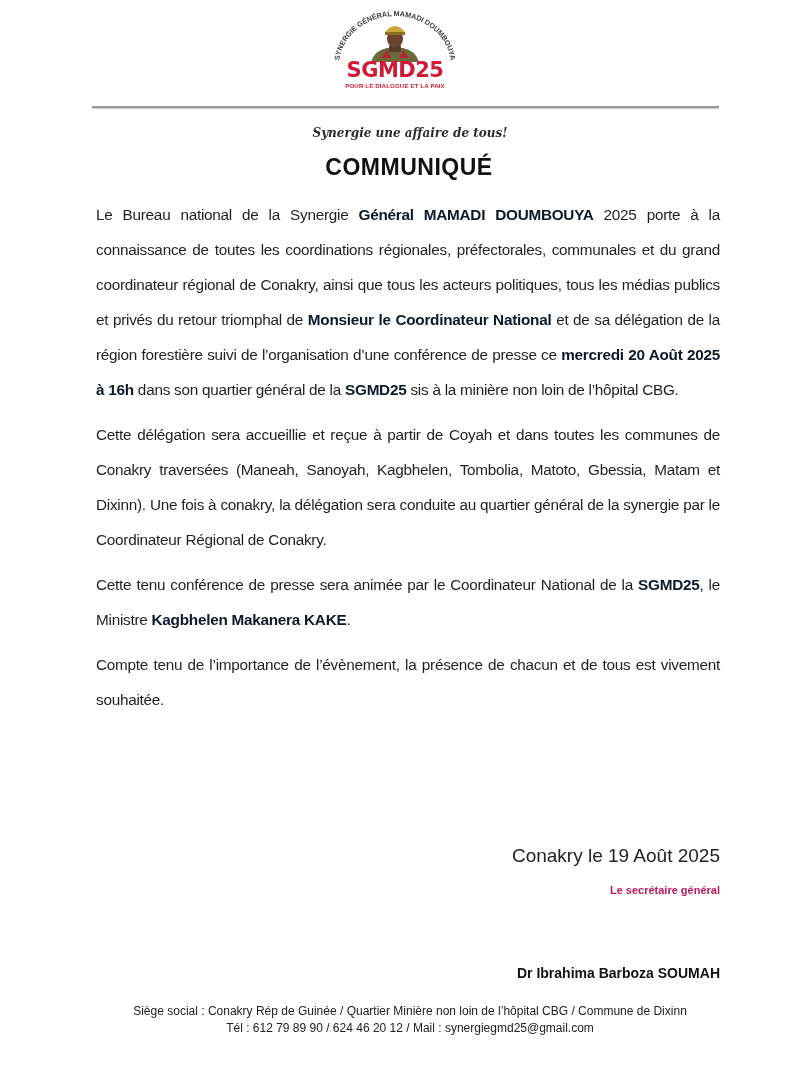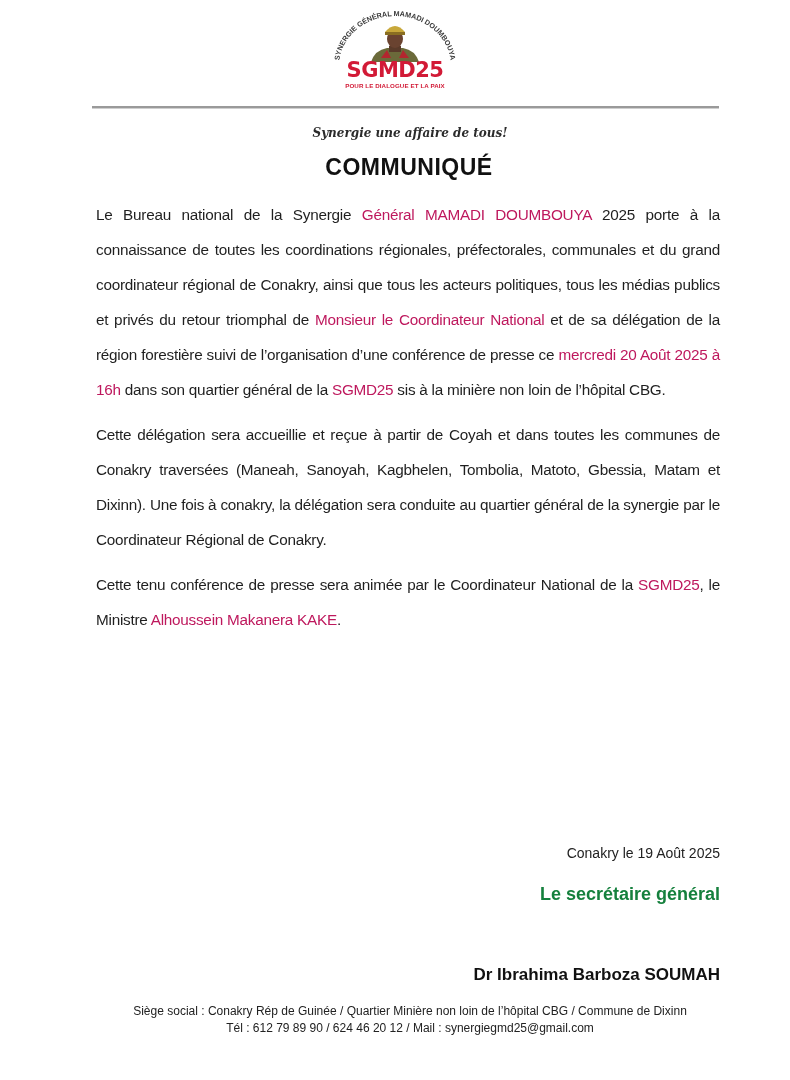--- a/index.html
+++ b/index.html
@@ -20,24 +20,24 @@
            font-size: 12px; color: #2b2b2b; }
   .title { position: absolute; left: 0; width: 818px; top: 154px; text-align: center;
            font-family: "Liberation Sans", sans-serif; font-weight: bold; font-size: 23px;
            letter-spacing: 0.5px; color: #111; }
   .title span { text-decoration-thickness: 2px; text-underline-offset: 3px; }
   .body { position: absolute; left: 96px; top: 197px; width: 624px;
           font-family: "Liberation Sans", sans-serif; font-size: 15.3px; line-height: 35px;
           color: #1f1f1f; letter-spacing: -0.25px; }
   .body p { margin: 0; text-align: justify; }
   .body p + p { margin-top: 10px; }
-  .body b { font-weight: normal; color: #be185d; }
-  .date { position: absolute; right: 70px; top: 845px; font-size: 14px; color: #222; }
-  .sg { position: absolute; right: 70px; top: 884px; font-size: 18px; font-weight: bold; color: #15803d; }
-  .signer { position: absolute; right: 70px; top: 965px; font-size: 17px; font-weight: bold; color: #111; }
+  .body b { font-weight: bold; color: #0f172a; }
+  .date { position: absolute; right: 70px; top: 845px; font-size: 19px; color: #222; }
+  .sg { position: absolute; right: 70px; top: 884px; font-size: 11px; font-weight: bold; color: #be185d; }
+  .signer { position: absolute; right: 70px; top: 965px; font-size: 14px; font-weight: bold; color: #111; }
   .footer { position: absolute; left: 0; width: 820px; top: 1003px; text-align: center;
             font-size: 12px; line-height: 17px; color: #222; }
   .footer div { white-space: nowrap; }
 </style>
 </head>
 <body>
 
 <div class="logo">
   <svg viewBox="0 0 140 90">
     <defs>
@@ -64,21 +64,22 @@
 
 <div class="motto">Synergie une affaire de tous!</div>
 
 <div class="title">
   <span>COMMUNIQUÉ</span>
 </div>
 
 <div class="body" id="body">
     <p><span>Le Bureau national de la Synergie </span><b>Général MAMADI DOUMBOUYA</b><span> 2025 porte à la connaissance de toutes les coordinations régionales, préfectorales, communales et du grand coordinateur régional de Conakry, ainsi que tous les acteurs politiques, tous les médias publics et privés du retour triomphal de </span><b>Monsieur le Coordinateur National</b><span> et de sa délégation de la région forestière suivi de l’organisation d’une conférence de presse ce </span><b>mercredi 20 Août 2025 à 16h</b><span> dans son quartier général de la </span><b>SGMD25</b><span> sis à la minière non loin de l’hôpital CBG.</span></p>
     <p><span>Cette délégation sera accueillie et reçue à partir de Coyah et dans toutes les communes de Conakry traversées (Maneah, Sanoyah, Kagbhelen, Tombolia, Matoto, Gbessia, Matam et Dixinn). Une fois à conakry, la délégation sera conduite au quartier général de la synergie par le Coordinateur Régional de Conakry.</span></p>
-    <p><span>Cette tenu conférence de presse sera animée par le Coordinateur National de la </span><b>SGMD25</b><span>, le Ministre </span><b>Alhoussein Makanera KAKE</b><span>.</span></p>
+    <p><span>Cette tenu conférence de presse sera animée par le Coordinateur National de la </span><b>SGMD25</b><span>, le Ministre </span><b>Kagbhelen Makanera KAKE</b><span>.</span></p>
+    <p><span>Compte tenu de l’importance de l’évènement, la présence de chacun et de tous est vivement souhaitée.</span></p>
   </div>
 
 <div class="date">Conakry le 19 Août 2025</div>
 <div class="sg">Le secrétaire général</div>
 <div class="signer">Dr Ibrahima Barboza SOUMAH</div>
 
 <div class="footer">
   <div>Siège social : Conakry Rép de Guinée / Quartier Minière non loin de l’hôpital CBG / Commune de Dixinn</div>
   <div>Tél : 612 79 89 90 / 624 46 20 12 / Mail : synergiegmd25@gmail.com</div>
 </div>

